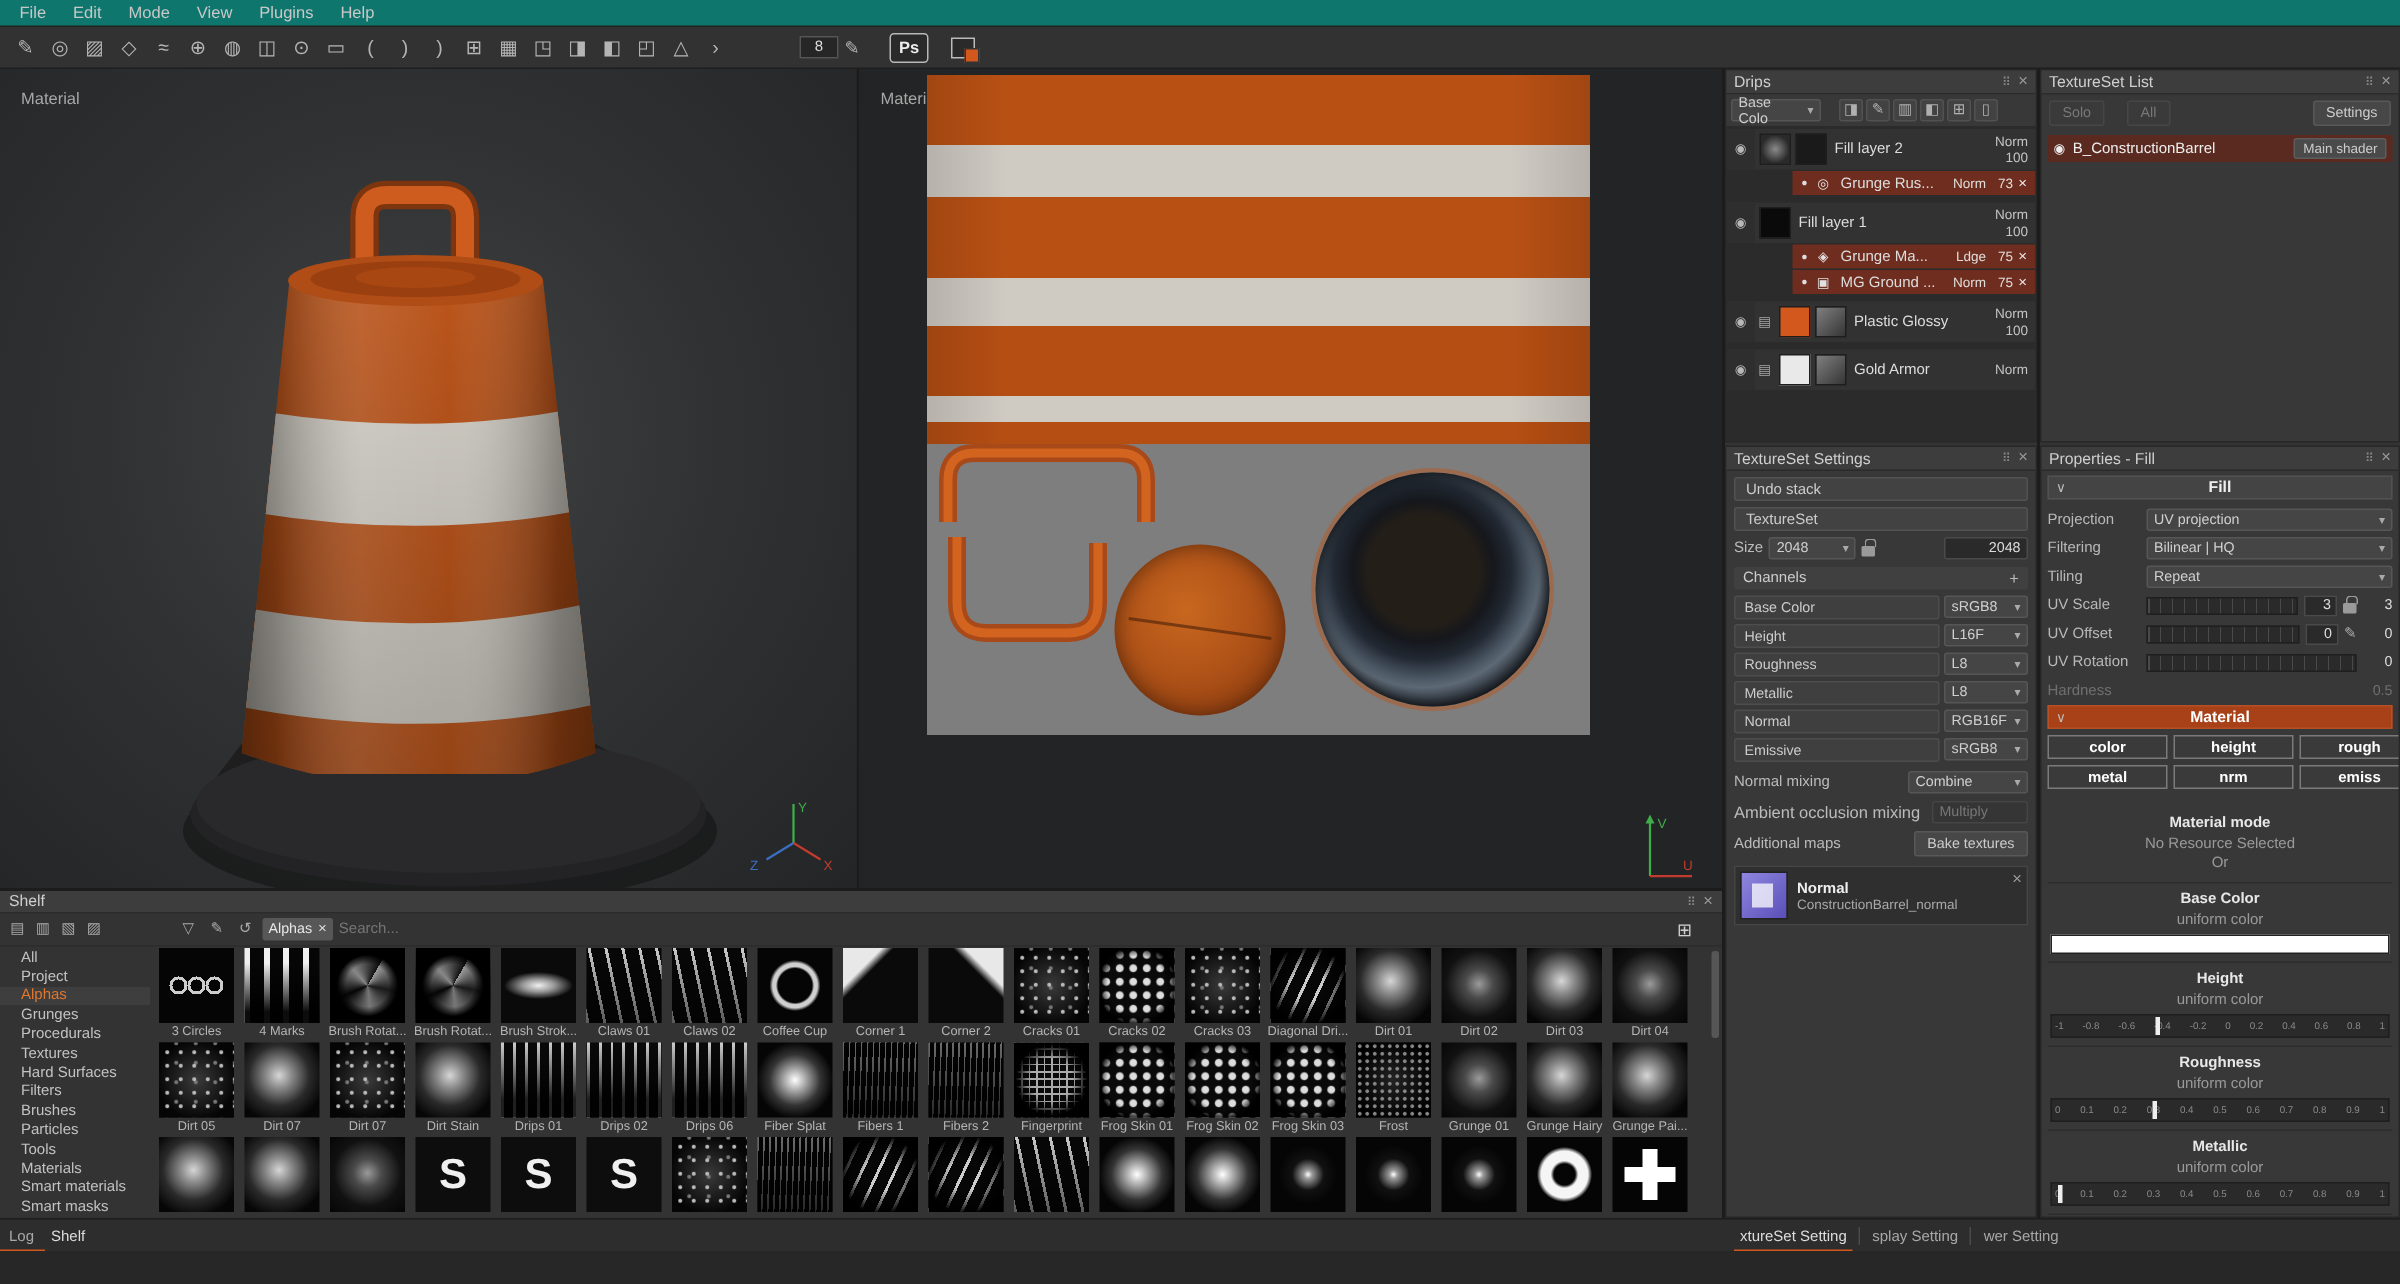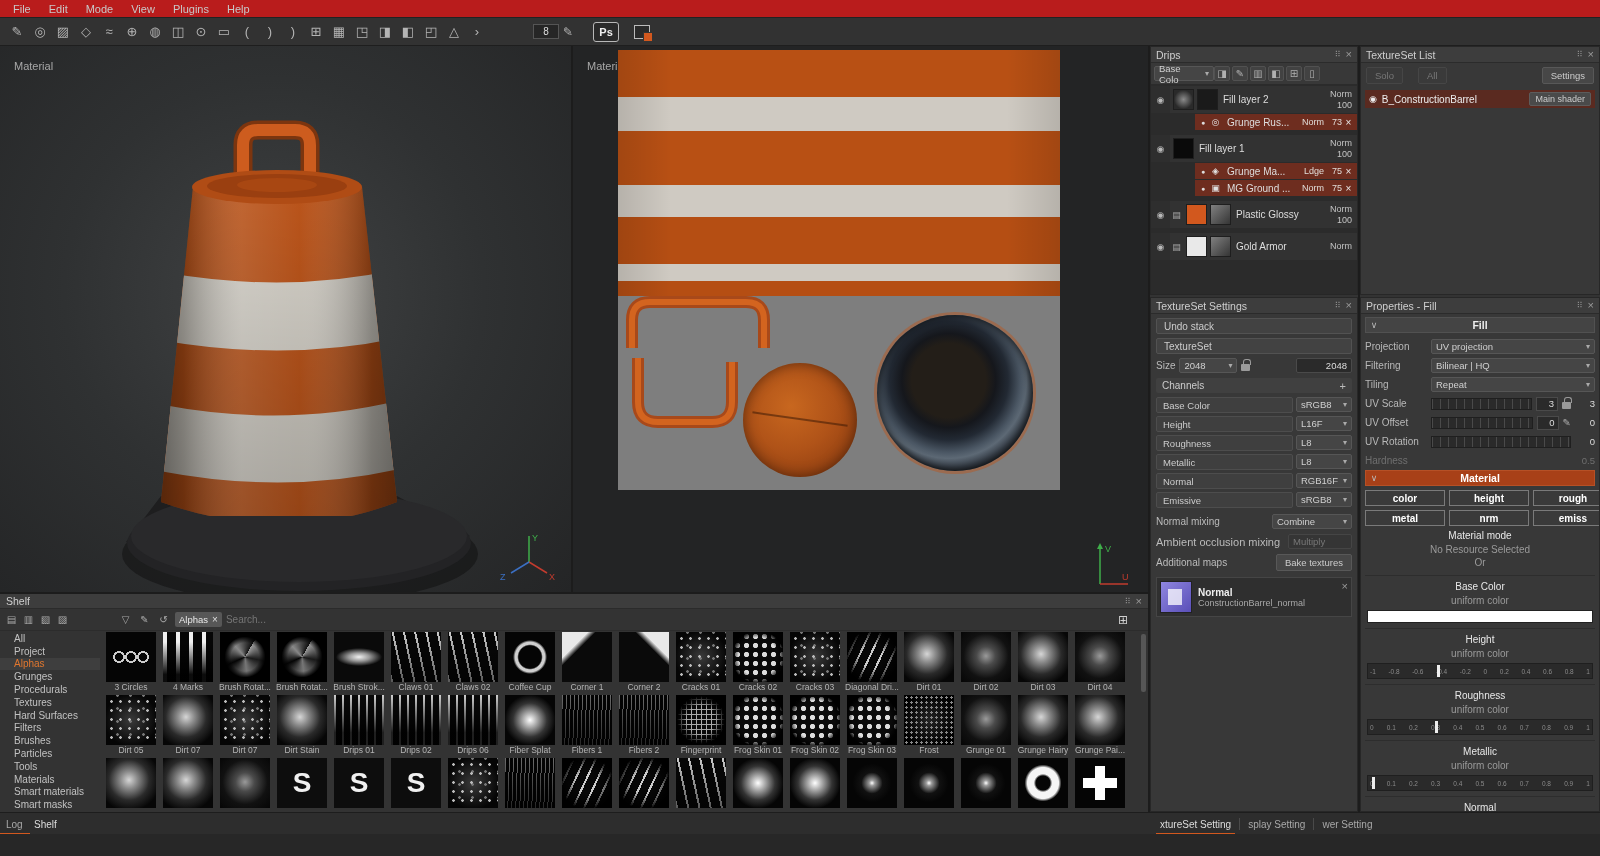--- a/index.html
+++ b/index.html
@@ -1,20 +1,20 @@
 <!DOCTYPE html>
 <html><head>
 <meta charset="utf-8">
 <style>
 *{margin:0;padding:0;box-sizing:border-box}
 html,body{width:1600px;height:856px;overflow:hidden;background:#333;font-family:"Liberation Sans","DejaVu Sans",sans-serif;font-size:11px;color:#ccc}
 .app{position:absolute;left:0;top:0;width:1600px;height:856px;background:#333}
 
 
-.menubar{position:absolute;left:0;top:0;right:0;height:18px;background:#b91c1c;border-bottom:1px solid #222;display:flex;align-items:center;padding-left:4px}
+.menubar{position:absolute;left:0;top:0;right:0;height:18px;background:#0f766e;border-bottom:1px solid #222;display:flex;align-items:center;padding-left:4px}
 .menu-item{padding:2px 9px;color:#c8c8c8;font-size:11px;cursor:default}
 .toolbar{position:absolute;left:0;top:18px;right:0;height:28px;background:#323232;border-bottom:1px solid #1e1e1e;display:flex;align-items:center;padding-left:6px;gap:1px}
 .tbicon{width:22px;height:22px;display:flex;align-items:center;justify-content:center;color:#b5b5b5;font-size:13px;border-radius:2px}
 .tbfield{width:26px;height:15px;background:#262626;border:1px solid #555;color:#ddd;font-size:10px;display:flex;align-items:center;justify-content:center;margin-left:44px}
 .tbpen{color:#b5b5b5;font-size:12px;margin:0 3px}
 .ps-btn{width:26px;height:20px;border:1px solid #b8b8b8;border-radius:3px;color:#eee;font-weight:bold;font-size:11px;display:flex;align-items:center;justify-content:center;margin-left:16px;background:#2a2a2a}
 .icon-export{position:relative;width:16px;height:14px;border:1px solid #bbb;margin-left:14px;background:#2a2a2a}
 .icon-export::after{content:"";position:absolute;right:-4px;bottom:-4px;width:8px;height:8px;background:#d2581e;border:1px solid #333}
 
 
@@ -38,21 +38,21 @@
 .spacer{flex:1}
 .dots{color:#8a8a8a;font-size:8px;margin-right:5px}
 .closex{color:#9a9a9a;font-size:11px;line-height:1}
 .dd{height:15px;background:#454545;border:1px solid #565656;display:inline-flex;align-items:center;justify-content:space-between;padding:0 4px;color:#d0d0d0;font-size:9.5px;border-radius:2px;gap:3px}
 .caret{font-size:8px;color:#aaa}
 .btn{height:17px;background:#474747;border:1px solid #585858;display:inline-flex;align-items:center;justify-content:center;padding:0 8px;color:#ccc;font-size:9.5px;border-radius:2px}
 .btn.disabled{background:#3a3a3a;border-color:#464646;color:#777}
 
 
 .panel-layers{left:1150px;top:46px;width:208px;height:249px}
-.lcontrols{height:21px;display:flex;align-items:center;gap:0;padding:0 3px;background:#383838}
+.lcontrols{height:21px;display:flex;align-items:center;gap:12px;padding:0 3px;background:#383838}
 .ddsm{width:60px}
 .miniicon{width:16px;height:15px;display:flex;align-items:center;justify-content:center;color:#b0b0b0;font-size:10px;background:#424242;border:1px solid #515151;border-radius:2px}
 .llist{position:absolute;left:0;top:37px;right:0;bottom:0;background:#2b2b2b;padding-top:2px;overflow:hidden}
 .lrow{display:flex;align-items:center;margin-bottom:1px}
 .lrow.main{height:27px;background:#323232}
 .lrow.grp{margin-top:5px}
 .eyecol{width:19px;text-align:center;color:#b8b8b8;font-size:9px;background:#2e2e2e;align-self:stretch;display:flex;align-items:center;justify-content:center}
 .folderic{width:13px;color:#a8a8a8;font-size:9px;text-align:center}
 .lthumb{width:21px;height:21px;margin-left:3px;border:1px solid #1e1e1e;flex:none}
 .th-grunge{background:radial-gradient(circle,#8a8a8a,#2a2a2a 70%)}
@@ -111,24 +111,24 @@
 .prow{display:flex;align-items:center;height:19px;gap:4px}
 .plabel{width:62px;color:#b8b8b8;font-size:10px;flex:none}
 .prow.disabled .plabel,.prow.disabled .numedge{color:#6f6f6f}
 .dd.wide{flex:1;height:15px}
 .minitrack{flex:1;height:12px;background:#2a2a2a;border:1px solid #1f1f1f;background-image:repeating-linear-gradient(90deg,#4a4a4a 0 1px,transparent 1px 8px)}
 .numbox{width:22px;height:14px;background:#2a2a2a;border:1px solid #4a4a4a;color:#ddd;font-size:9.5px;display:flex;align-items:center;justify-content:flex-end;padding:0 3px}
 .numedge{margin-left:auto;width:20px;text-align:right;color:#ddd;font-size:9.5px}
 .lock{position:relative;width:9px;height:7px;background:#9a9a9a;border-radius:1px;margin-top:3px}
 .lock::before{content:"";position:absolute;top:-5px;left:1.5px;width:6px;height:5px;border:1.5px solid #9a9a9a;border-bottom:none;border-radius:3px 3px 0 0}
 .pen{color:#aaa;font-size:10px}
-.chgrid{display:grid;grid-template-columns:80px 80px 80px;gap:4px;margin:4px 0 4px 0}
+.chgrid{display:grid;grid-template-columns:80px 80px 80px;gap:4px;margin:4px 0 17px 0}
 .chbtn{height:16px;background:#3a3a3a;border:1px solid #7a7a7a;color:#fff;font-weight:bold;font-size:10px;display:flex;align-items:center;justify-content:center}
 .cline{text-align:center;font-size:10px}
-.cline.bold{font-weight:normal;color:#e8e8e8;height:14px}
+.cline.bold{font-weight:bold;color:#e8e8e8;height:14px}
 .cline.dim{color:#9a9a9a;height:13px}
 .cline.dim2{color:#9a9a9a;height:13px}
 .sep{height:1px;background:#2d2d2d;margin:5px 0}
 .swatch{height:13px;margin:2px 2px 4px 2px;border:1px solid #222}
 .swatch.white{background:#fff}
 .slider{position:relative;height:16px;background:#2a2a2a;border:1px solid #1f1f1f;margin:2px 2px 4px 2px}
 .ticks{position:absolute;inset:0;display:flex;justify-content:space-between;align-items:center;padding:0 2px}
 .tick{font-size:6.5px;color:#8a8a8a}
 .handle{position:absolute;top:1px;width:3px;height:12px;background:#eee}
 

